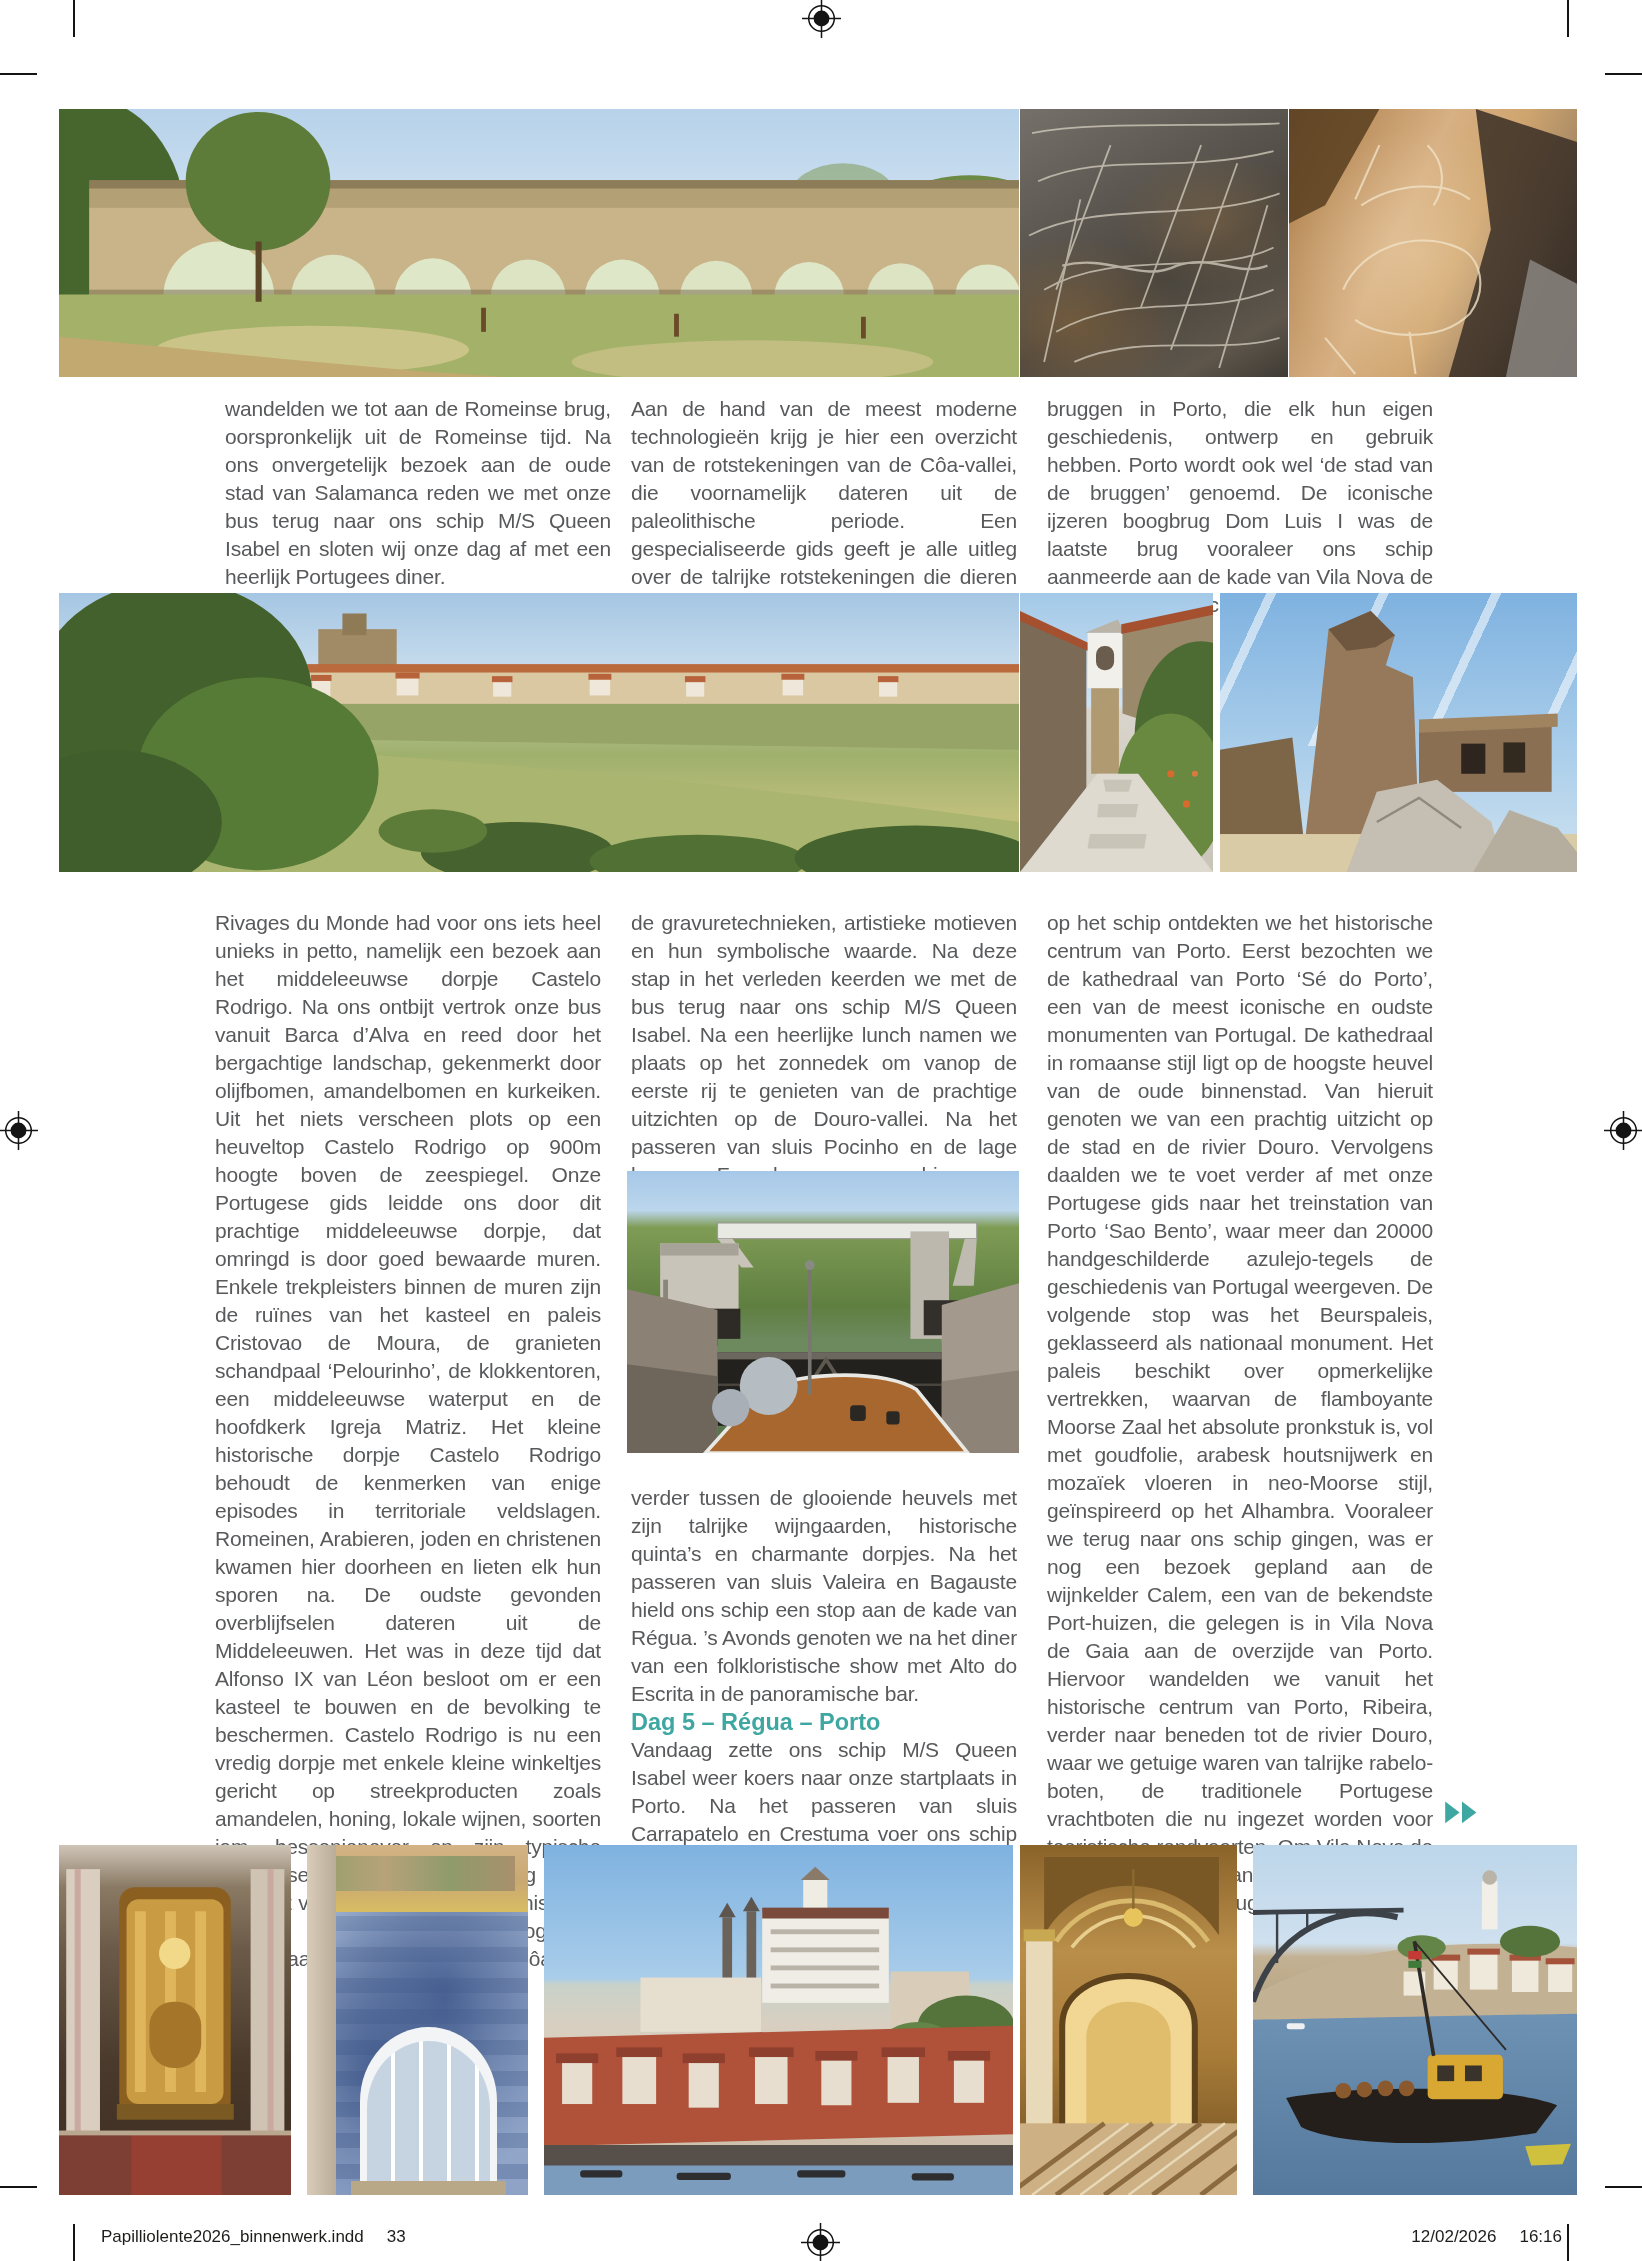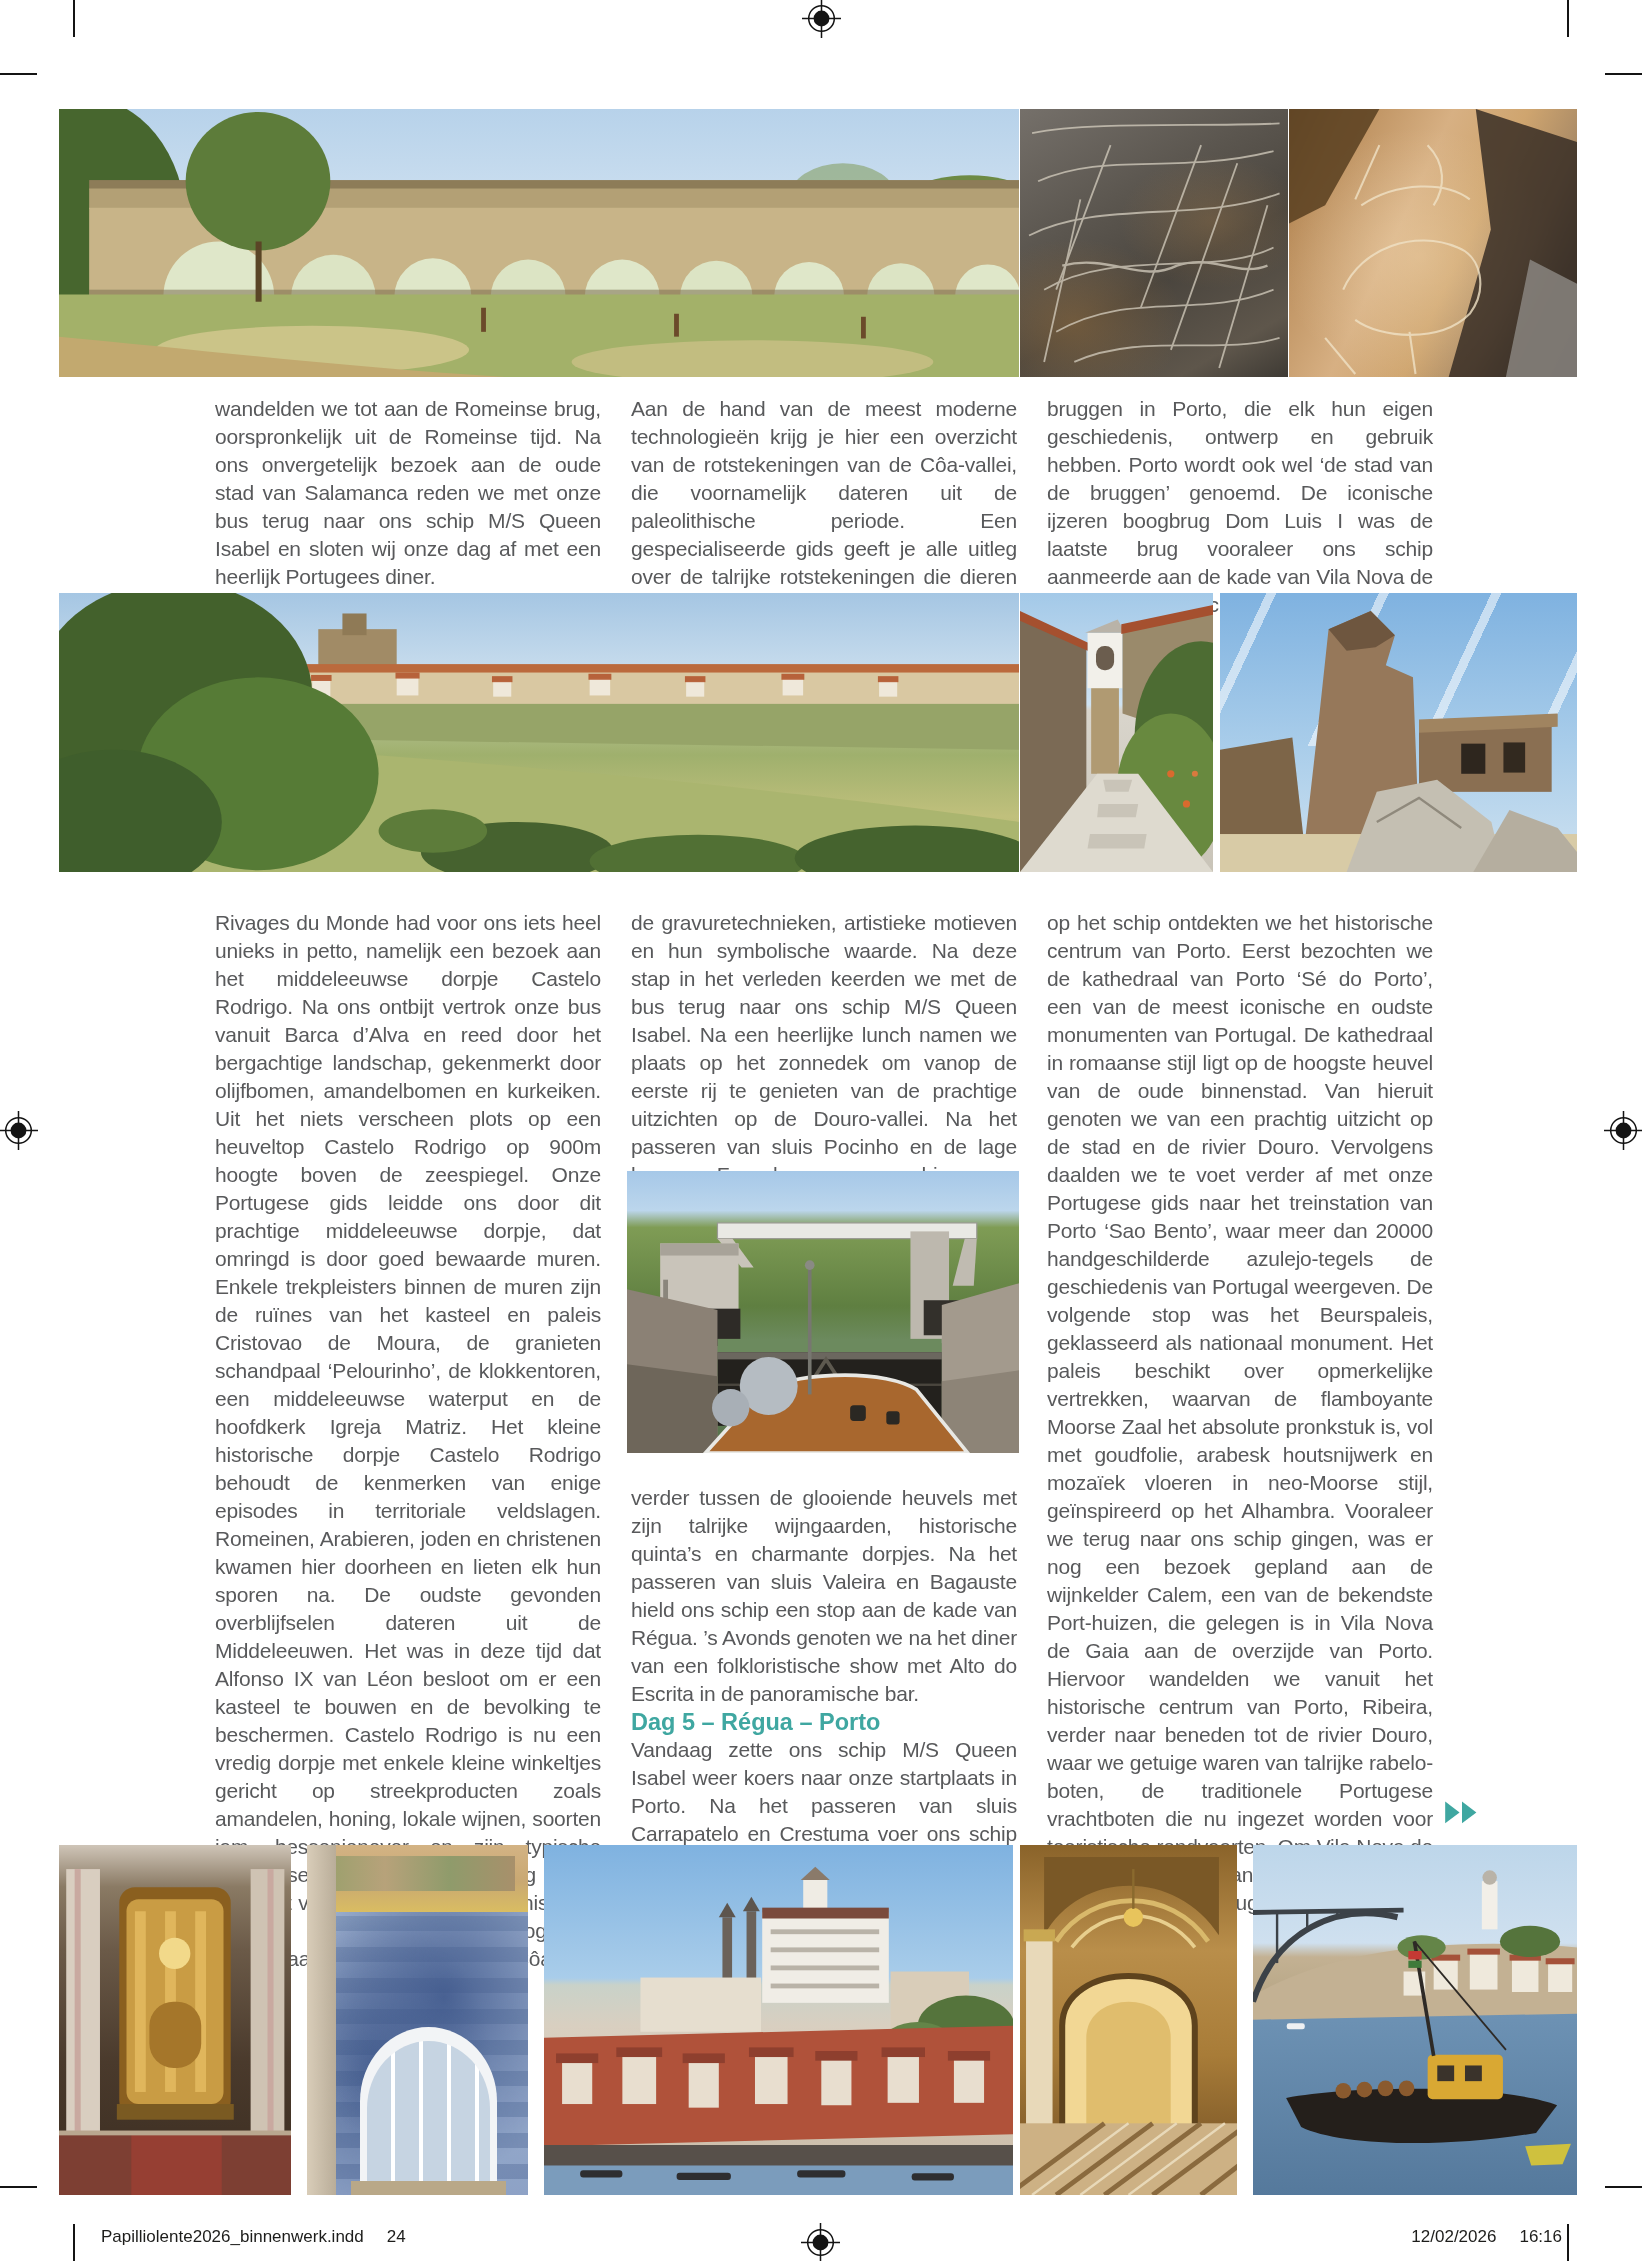--- a/index.html
+++ b/index.html
@@ -144,21 +144,21 @@
         <path d="M90,300 C120,230 210,200 280,230 C320,245 330,300 300,340 C250,390 150,380 110,350"></path>
         <path d="M120,160 C180,120 260,120 300,150"></path>
         <path d="M60,380 L110,440"></path>
           <path d="M200,370 L210,440"></path>
         <path d="M150,60 L110,150"></path>
           <path d="M230,60 C260,90 260,130 240,160"></path>
       </g>
     </svg>
   </div>
 
-  <div class="col" style="left:215px;top:395px">
+  <div class="col" style="left:225px;top:395px">
     <p>wandelden we tot aan de Romeinse brug, oorspronkelijk uit de Romeinse tijd. Na ons onvergetelijk bezoek aan de oude stad van Salamanca reden we met onze bus terug naar ons schip M/S Queen Isabel en sloten wij onze dag af met een heerlijk Portugees diner.</p>
     <div class="hd">Dag 5 – Castelo Rodrigo - Côa</div>
   </div>
   <div class="col" style="left:631px;top:395px">
     <p>Aan de hand van de meest moderne technologieën krijg je hier een overzicht van de rotstekeningen van de Côa-vallei, die voornamelijk dateren uit de paleolithische periode. Een gespecialiseerde gids geeft je alle uitleg over de talrijke rotstekeningen die dieren en menselijke figuren uitbeelden, met focus op</p>
   </div>
   <div class="col" style="left:1047px;top:395px">
     <p>bruggen in Porto, die elk hun eigen geschiedenis, ontwerp en gebruik hebben. Porto wordt ook wel ‘de stad van de bruggen’ genoemd. De iconische ijzeren boogbrug Dom Luis I was de laatste brug vooraleer ons schip aanmeerde aan de kade van Vila Nova de Gaia, gelegen rechtover Porto. Na onze lunch</p>
   </div>
 
@@ -507,17 +507,17 @@
         <rect x="258" y="176" width="22" height="14" fill="#c43a34"></rect>
         <rect x="258" y="192" width="22" height="12" fill="#3f7a3a"></rect>
       </g>
       <g>
         <path d="M452,500 L528,496 L514,530 L462,532 Z" fill="#cfc13e"></path>
         <rect x="56" y="296" width="30" height="10" rx="4" fill="#eef0f2"></rect>
       </g>
     </svg>
   </div>
 
-  <div class="foot" style="left:101px"><span>Papilliolente2026_binnenwerk.indd</span><span class="gap"></span><span>24</span></div>
+  <div class="foot" style="left:101px"><span>Papilliolente2026_binnenwerk.indd</span><span class="gap"></span><span>33</span></div>
   <div class="foot" style="right:80px;text-align:left"><span>12/02/2026</span><span class="gap"></span><span>16:16</span></div>
 
 </div>
 
 
 </body></html>

